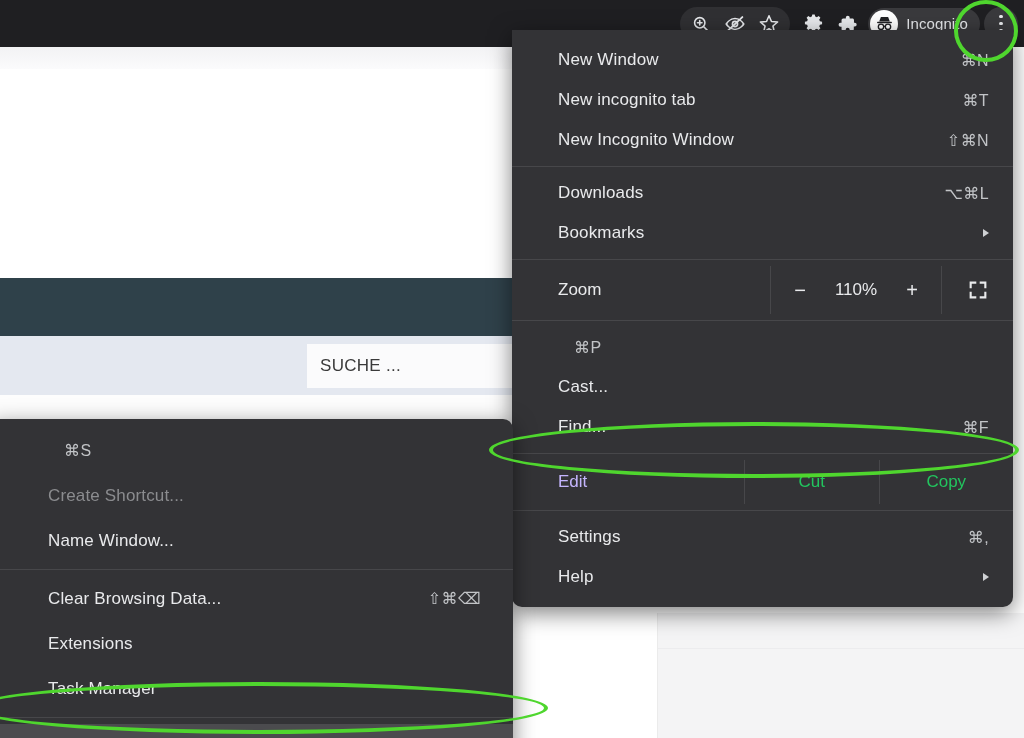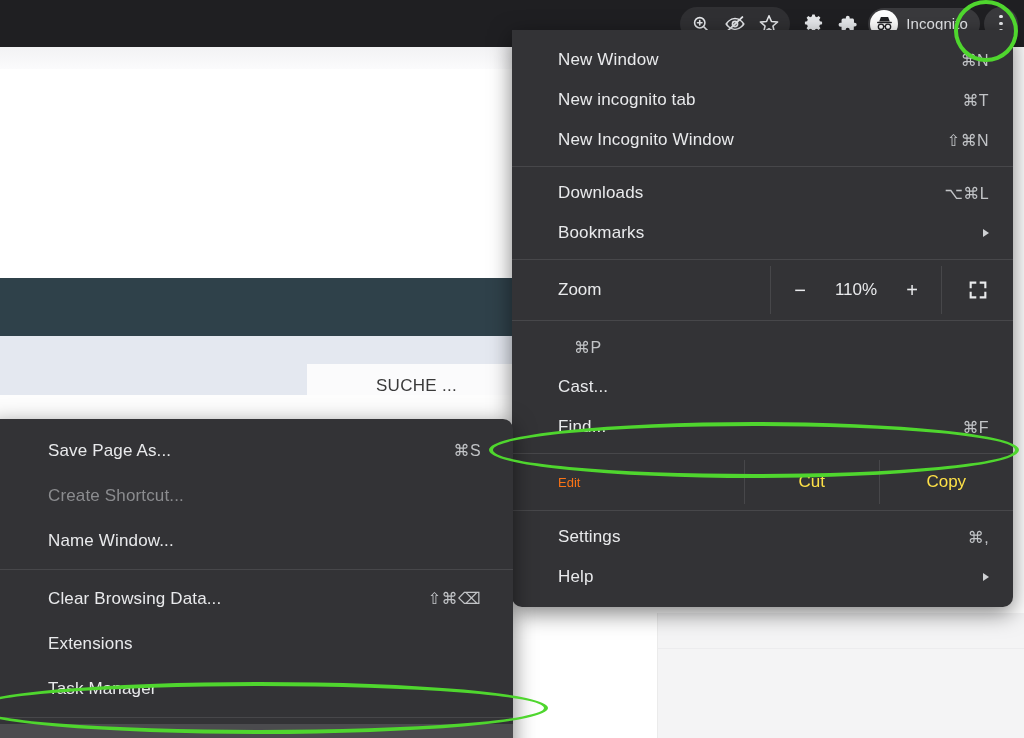--- a/index.html
+++ b/index.html
@@ -54,22 +54,22 @@
   .page-white-1 {
     position:absolute; left:0; top:69px; width:513px; height:209px; background:#ffffff;
   }
   .page-teal {
     position:absolute; left:0; top:278px; width:513px; height:58px; background:#2f414a;
   }
   .page-lightbar {
     position:absolute; left:0; top:336px; width:513px; height:59px; background:#e4e8f0;
   }
   .search-box {
-    position:absolute; left:307px; top:364px; width:206px; height:44px;
-    background:#fbfbfc; display:flex; align-items:center; padding-left:13px;justify-content:center;
+    position:absolute; left:307px; top:344px; width:206px; height:44px;
+    background:#fbfbfc; display:flex; align-items:center; padding-left:13px;
   }
   .search-box span { color:#3a3a3a; font-size:17px; letter-spacing:.3px; }
   .page-white-2 {
     position:absolute; left:0; top:395px; width:513px; height:26px; background:#fdfdfd;
   }
   .page-right-white {
     position:absolute; left:513px; top:613px; width:145px; height:125px; background:#ffffff;
     border-right:1px solid #ebebeb;
   }
   .page-right-gray {
@@ -125,25 +125,25 @@
   .zoom-controls .sym { font-size: 20px; width: 16px; text-align:center; }
   .zoom-pct { font-size: 17px; min-width: 52px; text-align:center; }
   .zoom-full {
     flex: 1 1 auto; display: flex; align-items: center; justify-content: center;
   }
 
   
   .edit-row { display: flex; align-items: stretch; height: 44px; }
   .edit-label {
     flex: 0 0 232px; display:flex; align-items:center; padding-left: 46px;
-    color: #f97316; font-size: 13px;
+    color: #c4b5fd; font-size: 17px;
   }
   .edit-btn {
     flex: 1 1 0; display:flex; align-items:center; justify-content:center;
-    color:#fde047; font-size:17px; border-left:1px solid #47474a;
+    color:#22c55e; font-size:17px; border-left:1px solid #47474a;
   }
 
   
   #chrome-menu {
     left: 512px; top: 30px; width: 501px; padding: 10px 0 10px;
     border-top-left-radius: 0; border-top-right-radius: 0;
     border-bottom-left-radius: 10px; border-bottom-right-radius: 10px;
   }
   #chrome-menu .menu-row { height: 40px; padding-left: 46px; padding-right: 24px; }
 
@@ -318,21 +318,20 @@
       <span class="accel">⌘,</span>
     </div>
     <div class="menu-row">
       <span class="label">Help</span>
       <span class="arrow"></span>
     </div>
   </div>
 
   <div class="menu" id="more-tools-menu">
     <div class="menu-row">
-      <span class="label">Save Page As...</span>
       <span class="accel">⌘S</span>
     </div>
     <div class="menu-row disabled">
       <span class="label">Create Shortcut...</span>
       <span class="accel"></span>
     </div>
     <div class="menu-row">
       <span class="label">Name Window...</span>
       <span class="accel"></span>
     </div>

